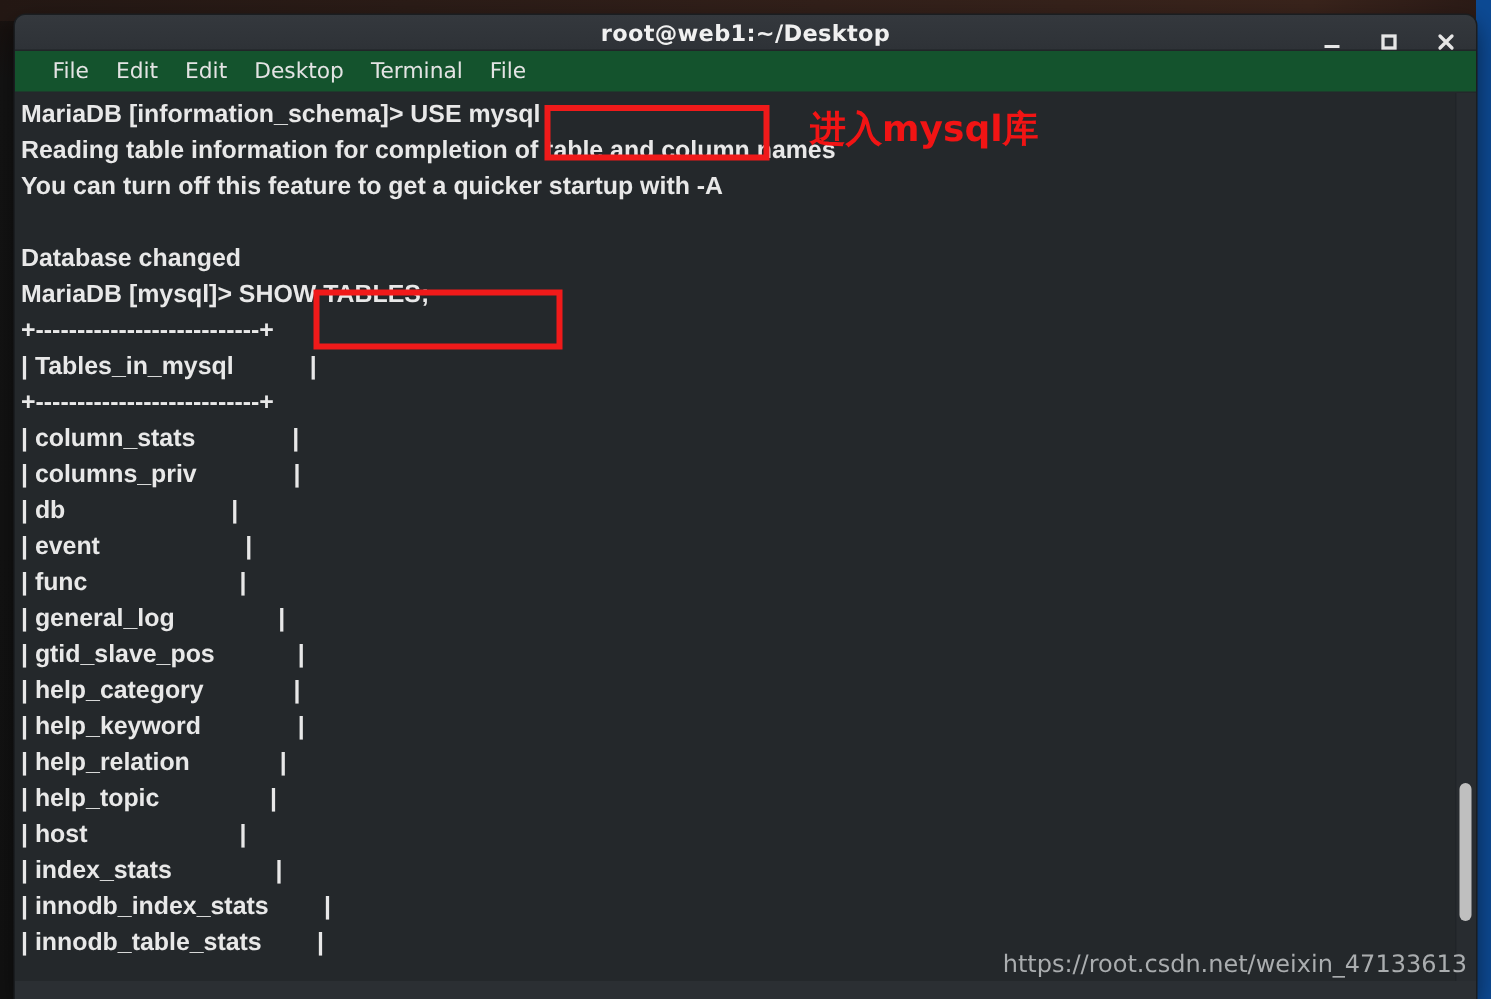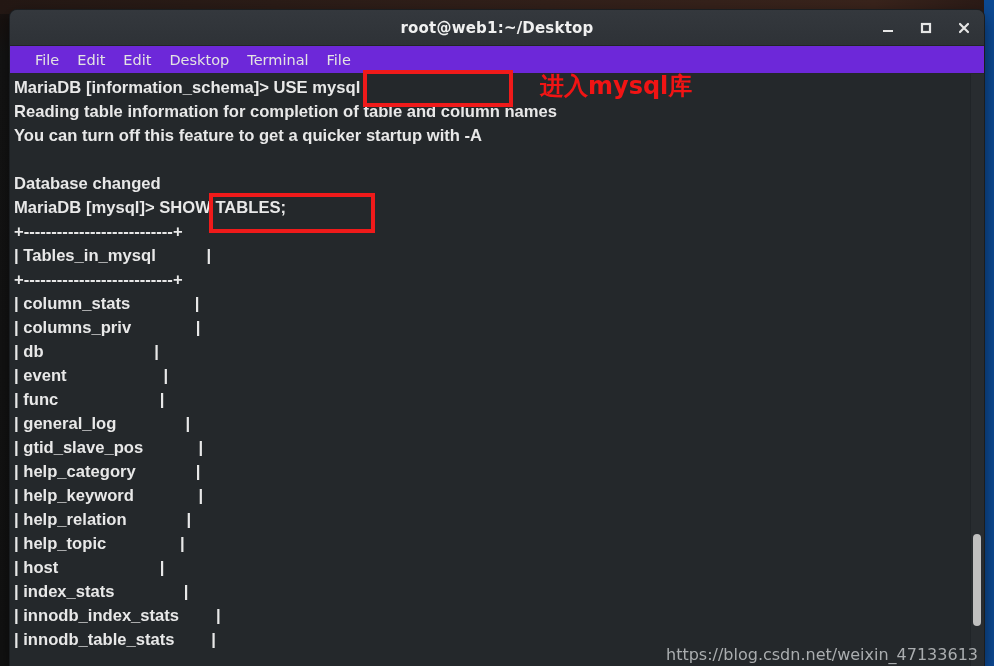--- a/index.html
+++ b/index.html
@@ -43,21 +43,21 @@
     position:absolute;
     left:10px; top:10px;
     width:974px; height:656px;
     background:#2b2f33;
     border-radius:7px 7px 0 0;
     box-shadow:0 0 0 1px #1a1d20, 0 6px 18px rgba(0,0,0,.55);
     overflow:hidden;
   }
   .titlebar {
     position:relative;
-    height:36px;
+    height:24px;
     background:linear-gradient(180deg,#34383d 0%,#2e3237 100%);
     border-bottom:1px solid #212528;
     display:flex; align-items:center; justify-content:center;
   }
   .title-text {
     font-family:"DejaVu Sans", sans-serif;
     font-size:15px; font-weight:700;
     color:#f0f0f0;
     letter-spacing:.2px;
   }
@@ -69,21 +69,21 @@
     width:28px; height:28px;
     display:flex; align-items:center; justify-content:center;
     color:#e6e6e6;
     border-radius:3px;
     cursor:pointer;
   }
   .win-btn svg { display:block; }
   
   .menubar {
     height:28px;
-    background:#6d28d9;
+    background:#14532d;
     border-bottom:1px solid #24272b;
     display:flex; align-items:center;
     padding-left:16px;
     gap:0px;
   }
   .menu-item {
     font-family:"DejaVu Sans", sans-serif;
     font-size:14.5px;
     color:#e3e3e3;
     padding:2px 9px;
@@ -212,21 +212,21 @@
 | help_topic                |
 | host                      |
 | index_stats               |
 | innodb_index_stats        |
 | innodb_table_stats        |</pre>
 
       <div class="term-scroll-track">
         <div class="term-scroll-thumb" style="top:460px; height:92px;"></div>
       </div>
 
-      <div class="watermark">https://blog.csdn.net/weixin_47133613</div>
+      <div class="watermark">https://root.csdn.net/weixin_47133613</div>
     </div>
 
   </div>
 
   <div class="ann-box" style="left:363px; top:70px; width:150px; height:37px;"></div>
 
   <div class="ann-label" style="left:540px; top:70px; font-size:24px;">进入mysql库</div>
 
   <div class="ann-box" style="left:209px; top:193px; width:166px; height:40px;"></div>
 

